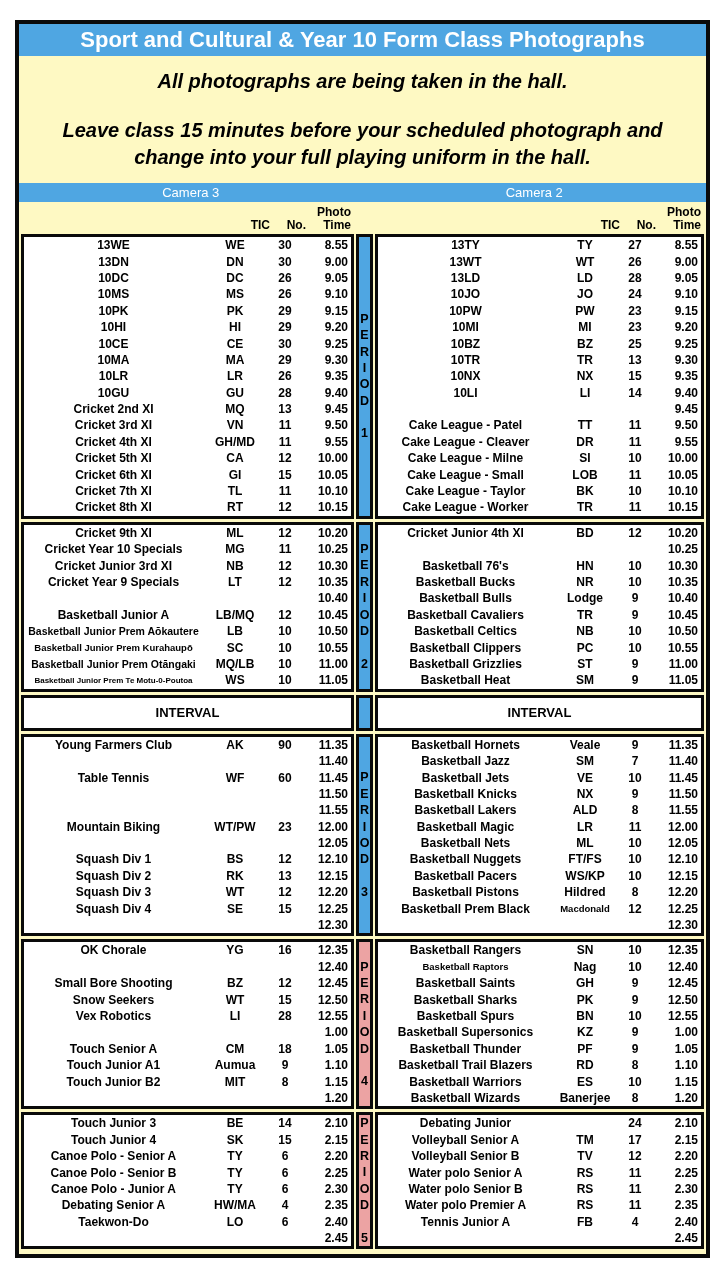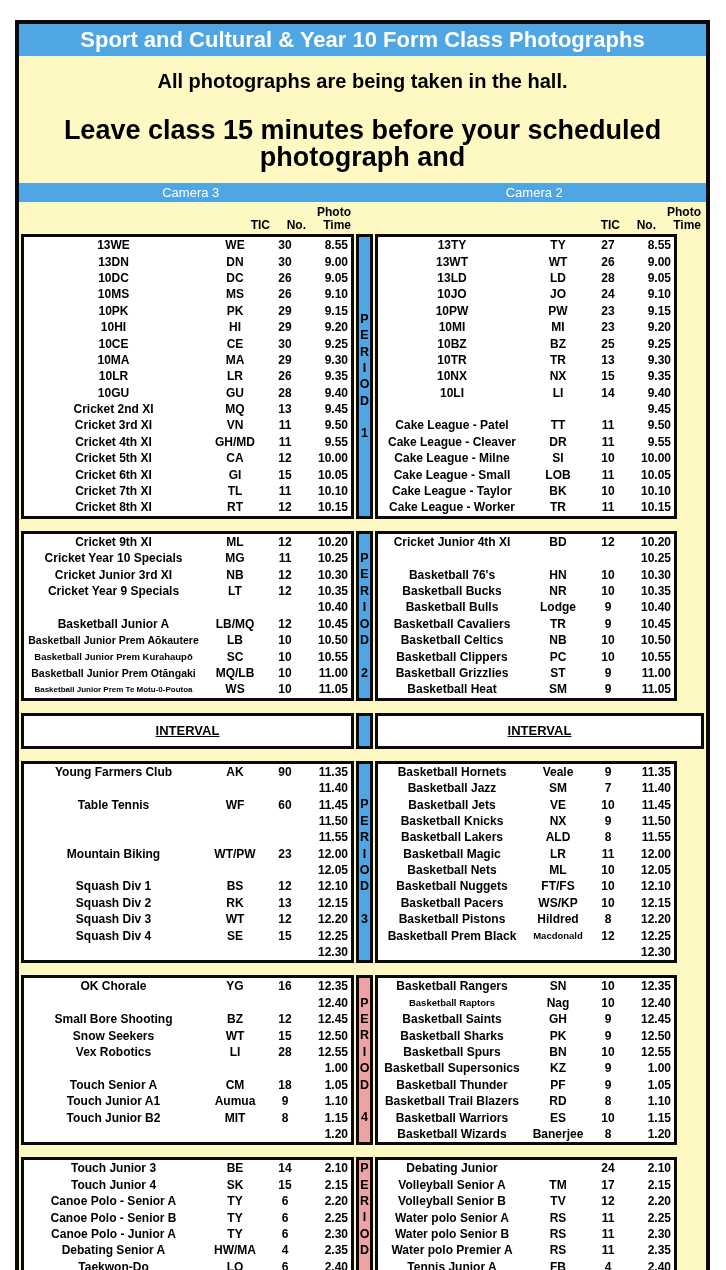--- a/index.html
+++ b/index.html
@@ -11,87 +11,88 @@
   .sheet {
     position: absolute; left: 15px; top: 20px; width: 695px;
     border: 4px solid #0a0a0a; background: #fef9c3;
   }
   
   .title-band {
     color: #fff; text-align: center; font-weight: bold;
     font-size: 22px; line-height: 27px; padding: 2px 0 3px;
   }
   
-  .instructions { text-align: center; font-weight: bold; padding: 8px 4px 12px; }
+  .instructions { text-align: center; font-weight: bold; padding: 8px 4px 12px; font-style: italic; }
   .instr-1 { font-size: 20px; margin: 6px 0 18px; }
-  .instr-2 { font-size: 27px; line-height: 27px; margin-top: 24px; }
+  .instr-2 { font-size: 20px; line-height: 27px; margin-top: 24px; }
   
   .camera-band { display: flex; height: 19px; }
   .camera-band span {
     flex: 1 1 50%; color: #fff; text-align: center;
     font-size: 13px; line-height: 19px; font-weight: normal;
   }
   
   .cols-header { position: relative; height: 32px; }
   .half-cols {
     position: absolute; bottom: 2px; display: grid;
     grid-template-columns: 1fr 64px 36px 48px; align-items: end;
   }
   .half-cols.lft { left: 2px; width: 333px; }
   .half-cols.rgt { right: 2px; width: 329px; }
   .hc { font-weight: bold; font-size: 12px; text-align: right; }
   .hc.time { text-align: right; padding-right: 3px; line-height: 13px; }
   
   .blocks { padding-bottom: 2px; }
-  .block { display: flex; margin: 0 2px 12px; }
+  .block { display: flex; margin: 0 2px 3px; }
   .tbox {
     border: 3px solid #0a0a0a; background: #fff;
     display: grid; grid-template-columns: 1fr 64px 36px 48px;
     grid-auto-rows: 16.4px; align-content: start;
   }
   .tbox.lft { width: 333px; }
-  .tbox.rgt { width: 302px; }
+  .tbox.rgt { width: 329px; }
   .cell {
     display: flex; align-items: center; justify-content: center;
     font-weight: bold; font-size: 12px; white-space: nowrap; overflow: hidden;
   }
   .cell.time { justify-content: flex-end; padding-right: 3px; }
   .cell.sm2 { font-size: 10.5px; }
   .cell.sm  { font-size: 9.5px; }
   .cell.xs  { font-size: 8px; }
   .strip {
     width: 17px; margin: 0 2px; border: 3px solid #0a0a0a;
     display: flex; flex-direction: column; justify-content: center; align-items: center;
     font-weight: bold; font-size: 12.5px;
   }
   .strip div { line-height: 16.4px; height: 16.4px; }
   .strip .spacer { visibility: hidden; }
   
   .ibox {
     border: 3px solid #0a0a0a; background:#fff; height: 36px;
     display: flex; align-items: center; justify-content: center;
-    font-weight: bold; font-size: 13px; text-decoration: underline;
+    font-weight: bold; font-size: 13px;
   }
   .ibox.lft { width: 333px; }
   .ibox.rgt { width: 329px; }
   .istrip { width: 17px; margin: 0 2px; border: 3px solid #0a0a0a; }
 </style>
 </head>
 <body>
 
 <div class="sheet">
 
   <div class="title-band" style="background: rgb(79, 166, 226);">
     <div>Sport and Cultural &amp; Year 10 Form Class Photographs</div>
   </div>
 
   <div class="instructions">
     <div class="instr-1">All photographs are being taken in the hall.</div>
     <div class="instr-2">
       <div>Leave class 15 minutes before your scheduled photograph and</div>
+      <div>change into your full playing uniform in the hall.</div>
     </div>
   </div>
 
   <div class="camera-band" style="background: rgb(79, 166, 226);">
     <span>Camera 3</span>
     <span>Camera 2</span>
   </div>
 
   <div class="cols-header">
     <div class="half-cols lft">

